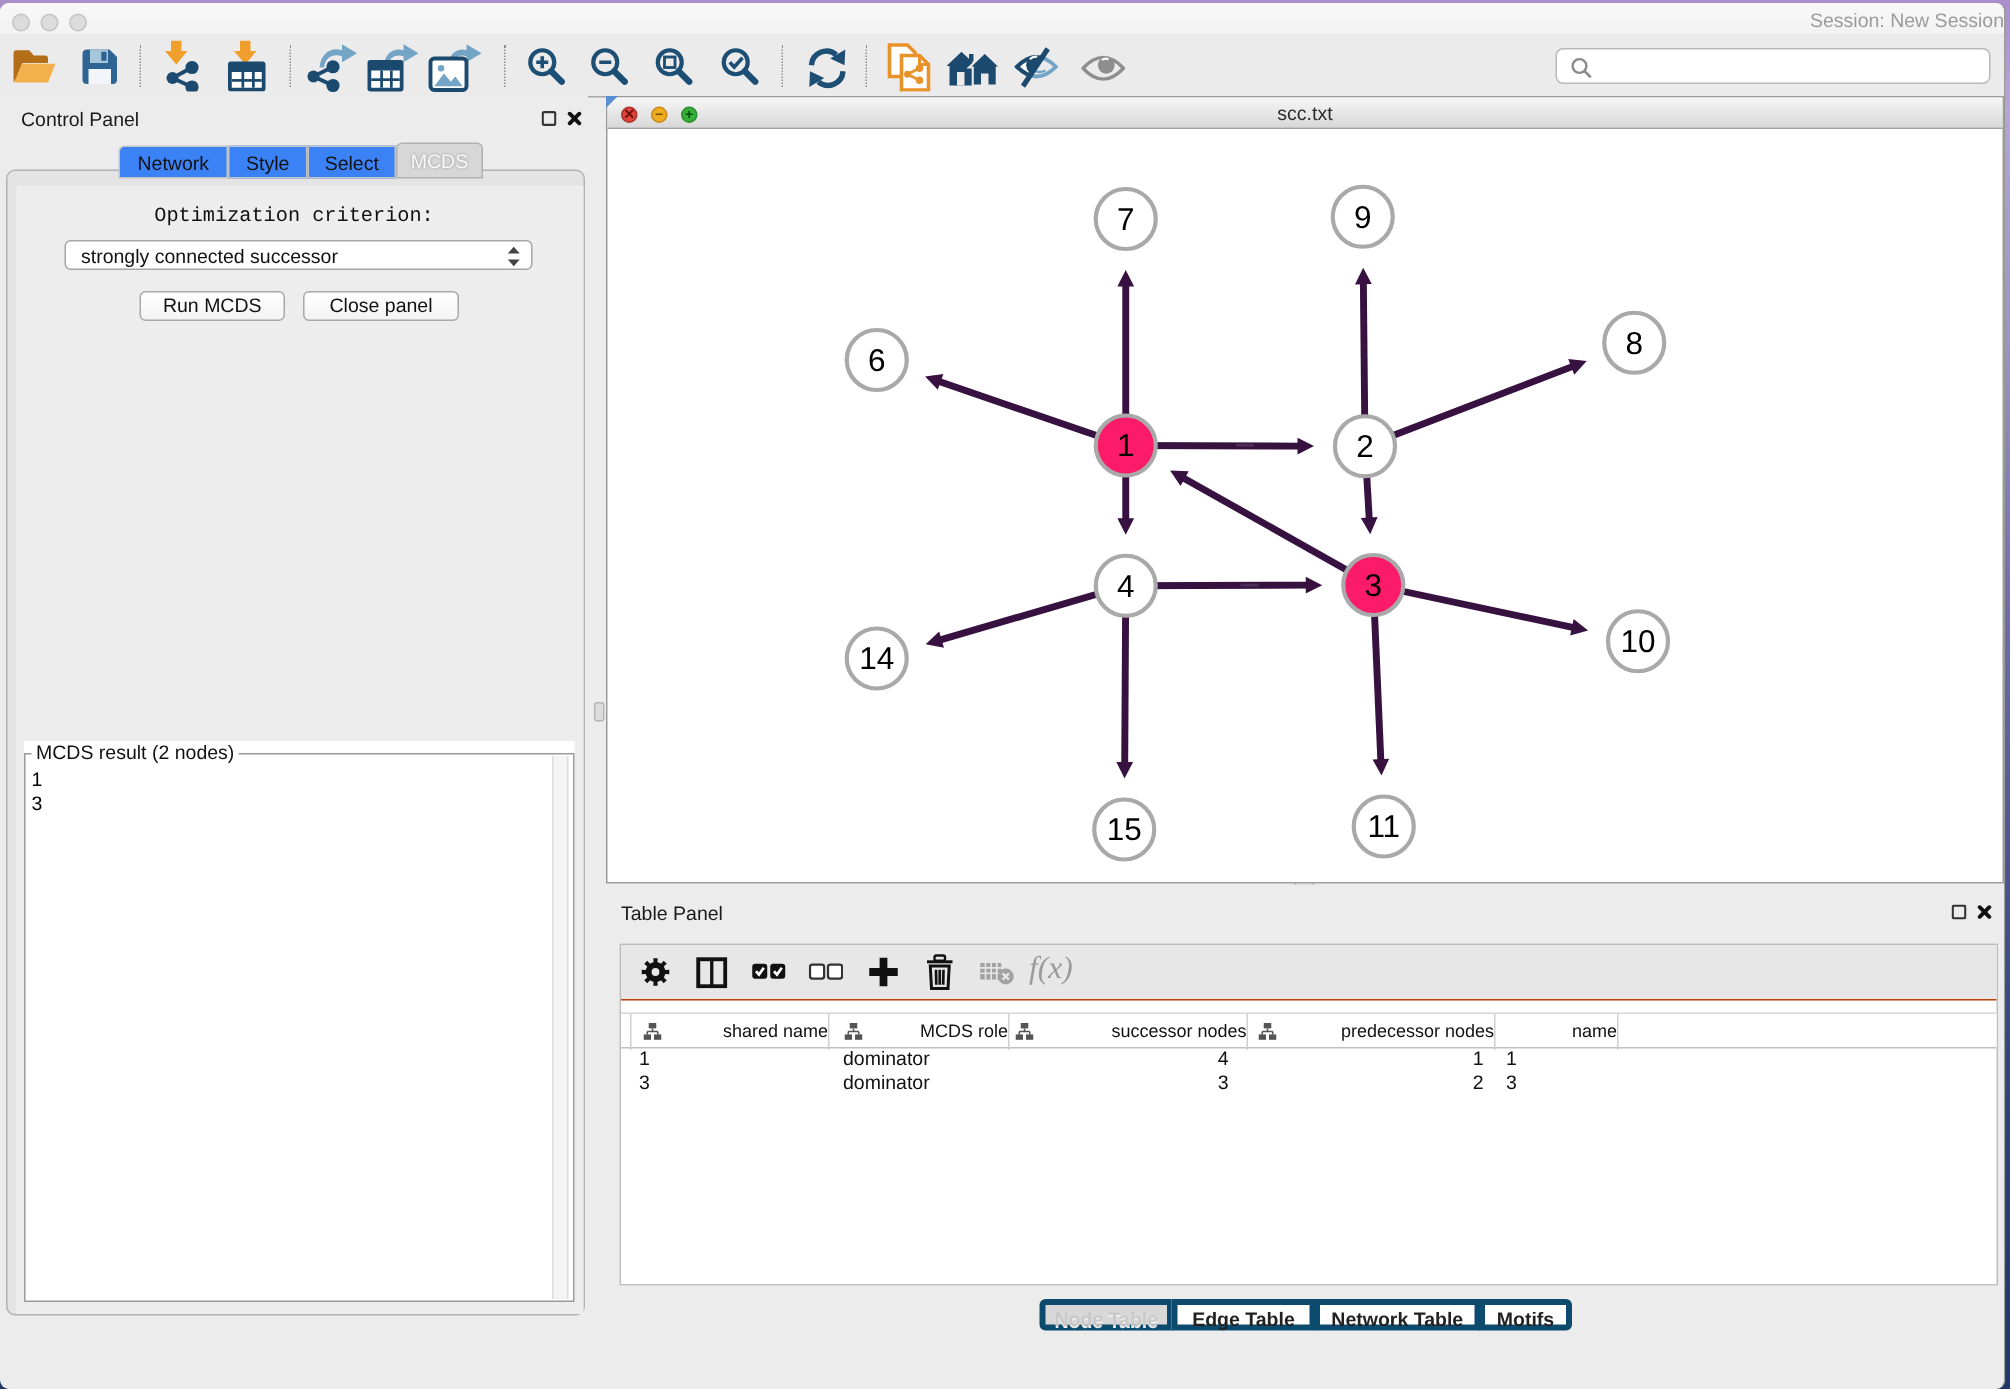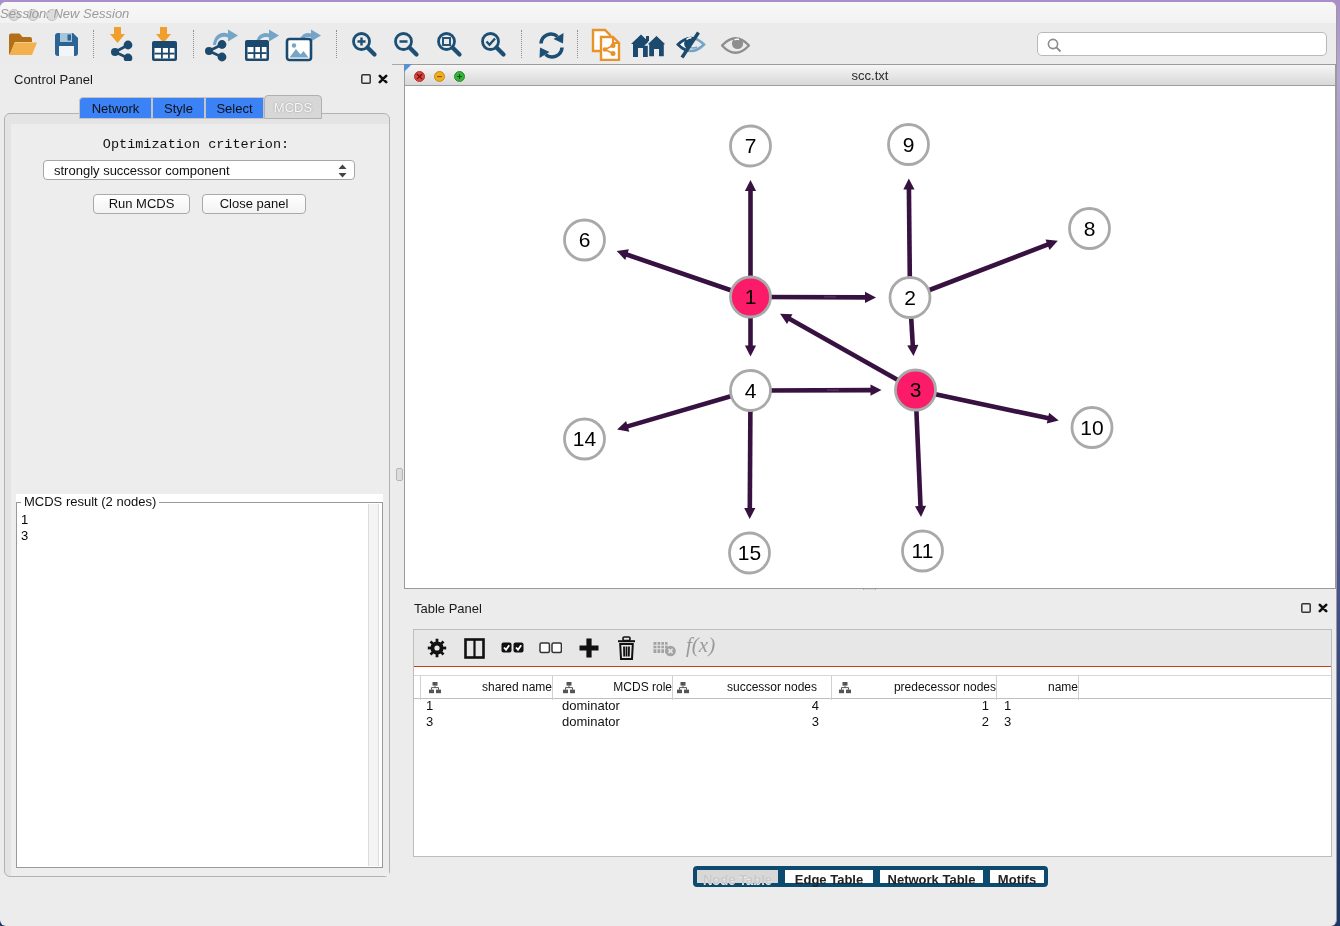--- a/index.html
+++ b/index.html
@@ -12,22 +12,22 @@
 #win {
   position:absolute; left:0; top:2px; width:1337px; height:924px;
   background:#ececec; border-radius:6px; overflow:hidden;
   border-right:1px solid #9a9a9a;
 }
 
 #titlebar { position:absolute; left:0; top:0; width:100%; height:22px;
   background:linear-gradient(#f8f8f8,#f2f2f2); border-bottom:1px solid #d2d2d2; }
 .tl { position:absolute; top:7px; width:12px; height:12px; border-radius:50%;
   background:#dcdcdc; border:1px solid #c3c3c3; }
-#title-text { position:absolute; top:4px; left:0; width:100%; text-align:left;
-  font-size:13px; color:#9b9b9b;font-style:italic; }
+#title-text { position:absolute; top:4px; left:0; width:100%; text-align:right;
+  font-size:13px; color:#9b9b9b; }
 
 #toolbar { position:absolute; left:0; top:21px; width:100%; height:42px;
   background:#ebebeb; border-bottom:1px solid #a9a9a9; }
 .tsep { position:absolute; top:7px; height:28px; width:0;
   border-left:1px dotted #8f8f8f; }
 .ticon { position:absolute; top:5px; }
 #search { position:absolute; left:1037px; top:9px; width:290px; height:24px;
   background:#fff; border:1px solid #b9b9b9; border-radius:5px; }
 
 #cp { position:absolute; left:0; top:62px; width:392px; height:826px; background:#ececec; }
@@ -237,21 +237,21 @@
       <path d="M1.8 1.8 L8.2 8.2 M8.2 1.8 L1.8 8.2" stroke="#111" stroke-width="2.6" stroke-linecap="round"></path>
     </svg>
     <div id="cp-rect"></div>
     <div id="cp-inner"></div>
     <div class="tab" style="left:79px; top:33px; width:73px; border-radius:4px 0 0 0;">Network</div>
     <div class="tab" style="left:152px; top:33px; width:53px;">Style</div>
     <div class="tab" style="left:205px; top:33px; width:59px;">Select</div>
     <div class="tab" style="left:264px; top:31px; width:58px; height:24px; line-height:24px; background:#d7d7d7; color:#f8f8f8; text-shadow:0 0 2px #949494; border-radius:4px 4px 0 0; border-color:#b0b0b0;">MCDS</div>
     <div style="position:absolute; left:0; top:73px; width:392px; text-align:center; font-size:13.5px; color:#111;font-family:Liberation Mono, monospace;">Optimization criterion:</div>
     <div style="position:absolute; left:43px; top:96px; width:312px; height:20px; background:#fff; border:1px solid #a6a6a6; border-radius:4px;">
-      <div style="position:absolute; left:10px; top:2px; font-size:13px; color:#111;">strongly successor component</div>
+      <div style="position:absolute; left:10px; top:2px; font-size:13px; color:#111;">strongly connected successor</div>
       <svg style="position:absolute; right:6px; top:3px;" width="11" height="14" viewBox="0 0 11 14">
         <path d="M1.5 5 L5.5 0.5 L9.5 5 Z" fill="#444"></path>
         <path d="M1.5 9 L5.5 13.5 L9.5 9 Z" fill="#444"></path>
       </svg>
     </div>
     <div class="btn" style="left:93px; top:130px; width:97px; height:20px; line-height:18px;">Run MCDS</div>
     <div class="btn" style="left:202px; top:130px; width:104px; height:20px; line-height:18px;">Close panel</div>
     <div style="position:absolute; left:16px; top:430px; width:367px; height:374px; background:#fff;"></div>
     <div style="position:absolute; left:16px; top:438px; width:367px; height:366px; border:1px solid #9a9a9a;">
       <div style="position:absolute; left:4px; top:9px; font-size:13px; color:#000;">1</div>
@@ -369,21 +369,21 @@
           <rect x="0.5" y="1" width="14" height="11" fill="#a2a2a2"></rect>
           <path d="M0.5 4.2 h14 M0.5 7.8 h14 M4 1 v11 M7.8 1 v11 M11.5 1 v11" stroke="#e7e7e7" stroke-width="1.1"></path>
           <circle cx="17.5" cy="10" r="5.3" fill="#a2a2a2"></circle>
           <path d="M15.4 7.9 l4.2 4.2 M19.6 7.9 l-4.2 4.2" stroke="#e7e7e7" stroke-width="1.6"></path>
         </svg>
         <div style="position:absolute;left:272px;top:3px;font-family:'Liberation Serif',serif;font-style:italic;font-size:21px;color:#9b9b9b;">f(x)</div>
       </div>
       <div style="position:absolute; left:0; top:45px; width:917px; height:24px; background:#fff; border-top:1px solid #d6d6d6; border-bottom:1px solid #c0c0c0;">
         <div class="th-cell" style="left:6px; width:132px;">shared name</div>
         <div class="th-cell" style="left:138px; width:120px;">MCDS role</div>
-        <div class="th-cell" style="left:244px; width:159px;padding-left:40px;">successor nodes</div>
+        <div class="th-cell" style="left:258px; width:159px;padding-left:40px;">successor nodes</div>
         <div class="th-cell" style="left:417px; width:165px;">predecessor nodes</div>
         <div class="th-cell" style="left:582px; width:82px;">name</div>
         <div style="position:absolute;left:6px;top:0;height:24px;border-left:1px solid #d0d0d0;"></div>
         <div style="position:absolute;left:138px;top:0;height:24px;border-left:1px solid #d0d0d0;"></div>
         <div style="position:absolute;left:258px;top:0;height:24px;border-left:1px solid #d0d0d0;"></div>
         <div style="position:absolute;left:417px;top:0;height:24px;border-left:1px solid #d0d0d0;"></div>
         <div style="position:absolute;left:582px;top:0;height:24px;border-left:1px solid #d0d0d0;"></div>
         <div style="position:absolute;left:664px;top:0;height:24px;border-left:1px solid #d0d0d0;"></div>
         <svg style="position:absolute;left:15px;top:6px;" width="12" height="12" viewBox="0 0 12 12">
             <g fill="#555">

